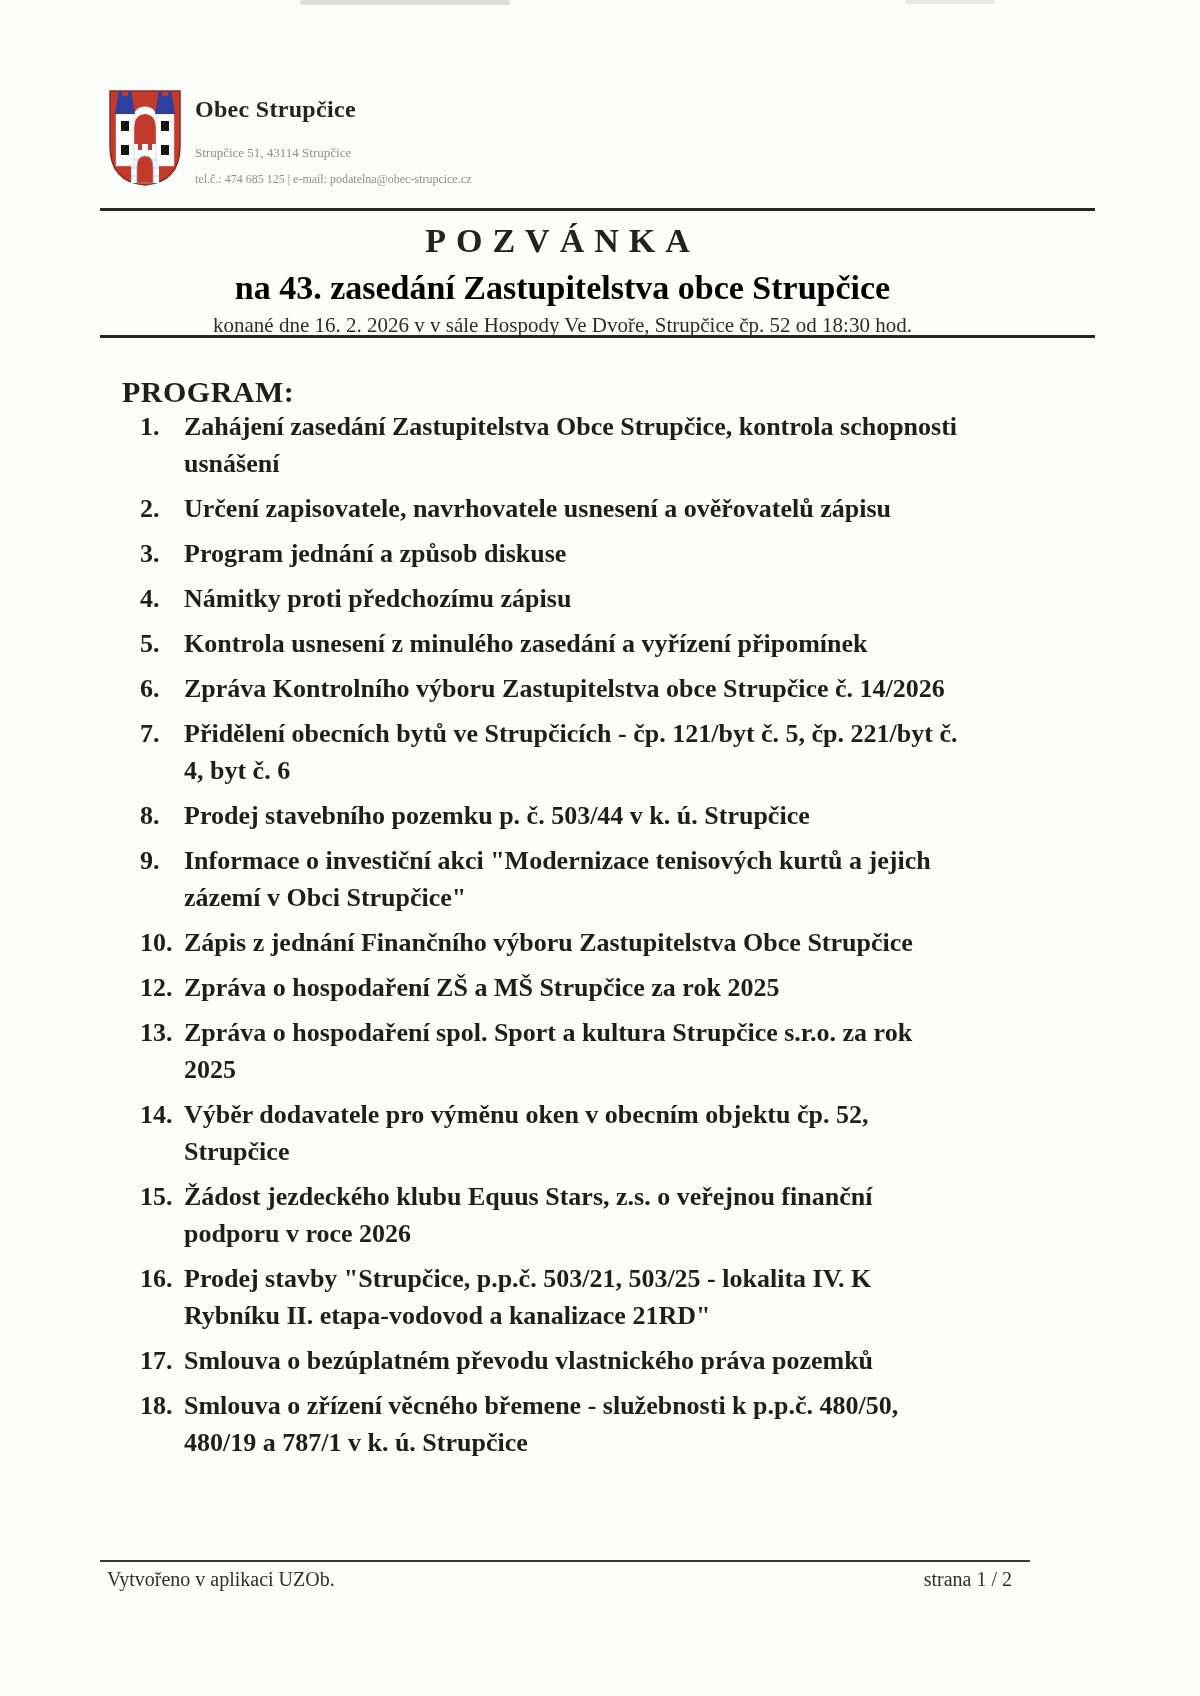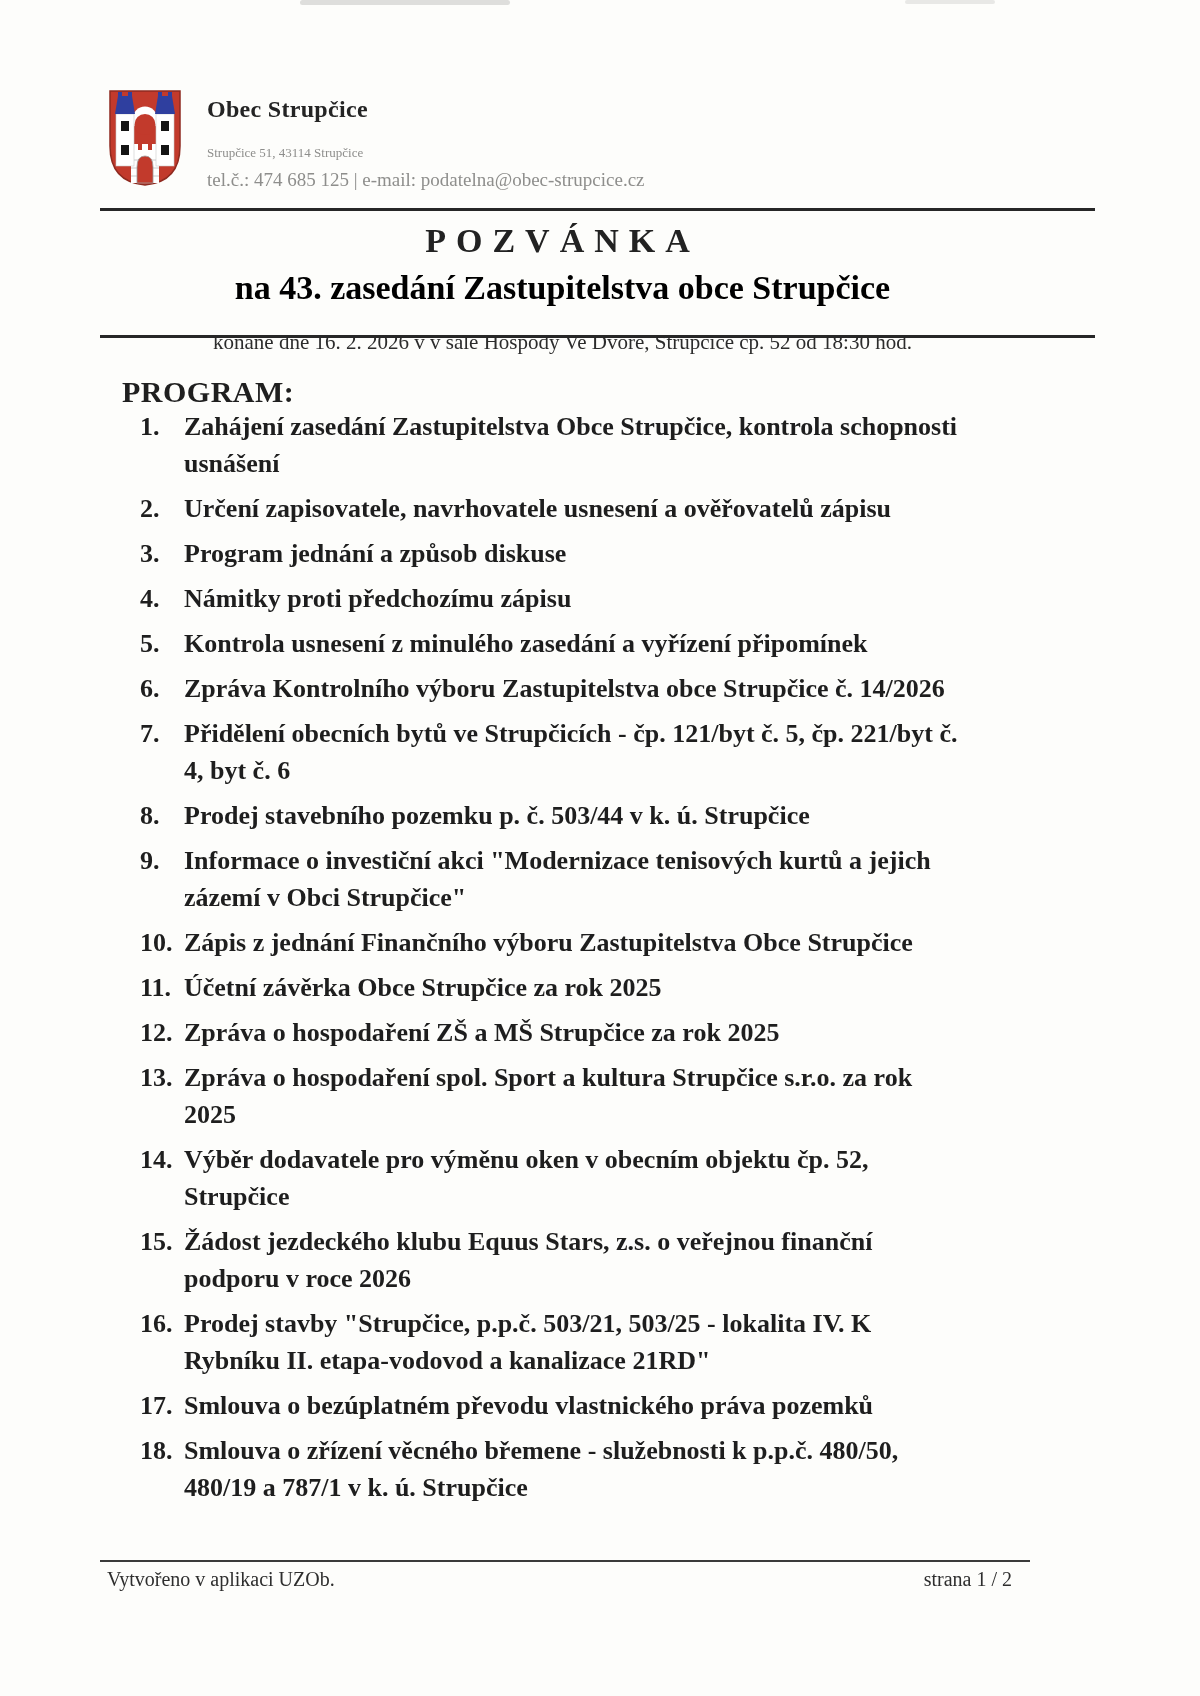--- a/index.html
+++ b/index.html
@@ -14,40 +14,40 @@
     background: #fdfdfb;
     overflow: hidden;
     color: #1f1f1f;
   }
   
   .scan-smudge { position: absolute; background: #b9b9b6; opacity: .45; border-radius: 3px; }
   .smudge-1 { left: 300px; top: 0; width: 210px; height: 5px; }
   .smudge-2 { left: 905px; top: 0; width: 90px; height: 4px; opacity: .3; }
 
   
-  .letterhead { position: absolute; left: 107px; top: 88px; display: flex; gap: 24px; justify-content: flex-end; }
+  .letterhead { position: absolute; left: 107px; top: 88px; display: flex; gap: 12px; justify-content: flex-end; }
   .coa { width: 76px; height: 100px; flex: none; }
   .org-block { padding-top: 8px; }
   .org-name { font-size: 24px; font-weight: bold; color: #242424; letter-spacing: .3px; }
   .org-address { margin-top: 16px; font-size: 13px; color: #8e8e8c; line-height: 27px; }
-  .org-contact { font-size: 19px; color: #8e8e8c; line-height: 27px; }
+  .org-contact { font-size: 12px; color: #8e8e8c; line-height: 27px; }
 
   .rule { position: absolute; background: #272727; }
   .rule-top    { left: 100px; top: 208px;  width: 995px; height: 3px; }
   .rule-mid    { left: 100px; top: 335px;  width: 995px; height: 3px; }
   .rule-footer { left: 100px; top: 1560px; width: 930px; height: 2px; background: #3a3a3a; }
 
   
   .title-block { position: absolute; left: 100px; top: 222px; width: 925px; text-align: center; }
   .title-main {
     margin: 0; font-size: 34px; font-weight: bold; letter-spacing: 10px;
     color: #222; white-space: pre;
   }
   .title-subtitle { margin: 9px 0 0 0; font-size: 34px; font-weight: bold; color: #000000; white-space: pre; }
-  .title-details { margin-top: 23px; font-size: 21px; color: #2c2c2c; white-space: pre; }
+  .title-details { margin-top: 6px; font-size: 21px; color: #2c2c2c; white-space: pre; }
 
   
   .program-heading { position: absolute; left: 107px; top: 360px; margin: 15px; font-size: 30px; font-weight: bold; letter-spacing: .5px; }
   .program-list {
     position: absolute; left: 140px; top: 408px; width: 960px;
     margin: 0; padding: 0; list-style: none;
   }
   .program-item { display: flex; margin-bottom: 8px; font-size: 26px; font-weight: bold; line-height: 37px; color: #1e1e1e; }
   .program-item .num { width: 44px; flex: none; }
   .program-item .txt { white-space: pre; }
@@ -165,24 +165,20 @@
         <span class="num">9.</span>
         <span class="txt">Informace o investiční akci "Modernizace tenisových kurtů a jejich
 zázemí v Obci Strupčice"</span>
       </li>
 
     <li class="program-item">
         <span class="num">10.</span>
         <span class="txt">Zápis z jednání Finančního výboru Zastupitelstva Obce Strupčice</span>
       </li>
 
-    <li class="program-item">
-        <span class="num">11.</span>
-        <span class="txt">Účetní závěrka Obce Strupčice za rok 2025</span>
-      </li>
 
     <li class="program-item">
         <span class="num">12.</span>
         <span class="txt">Zpráva o hospodaření ZŠ a MŠ Strupčice za rok 2025</span>
       </li>
 
     <li class="program-item">
         <span class="num">13.</span>
         <span class="txt">Zpráva o hospodaření spol. Sport a kultura Strupčice s.r.o. za rok
 2025</span>

